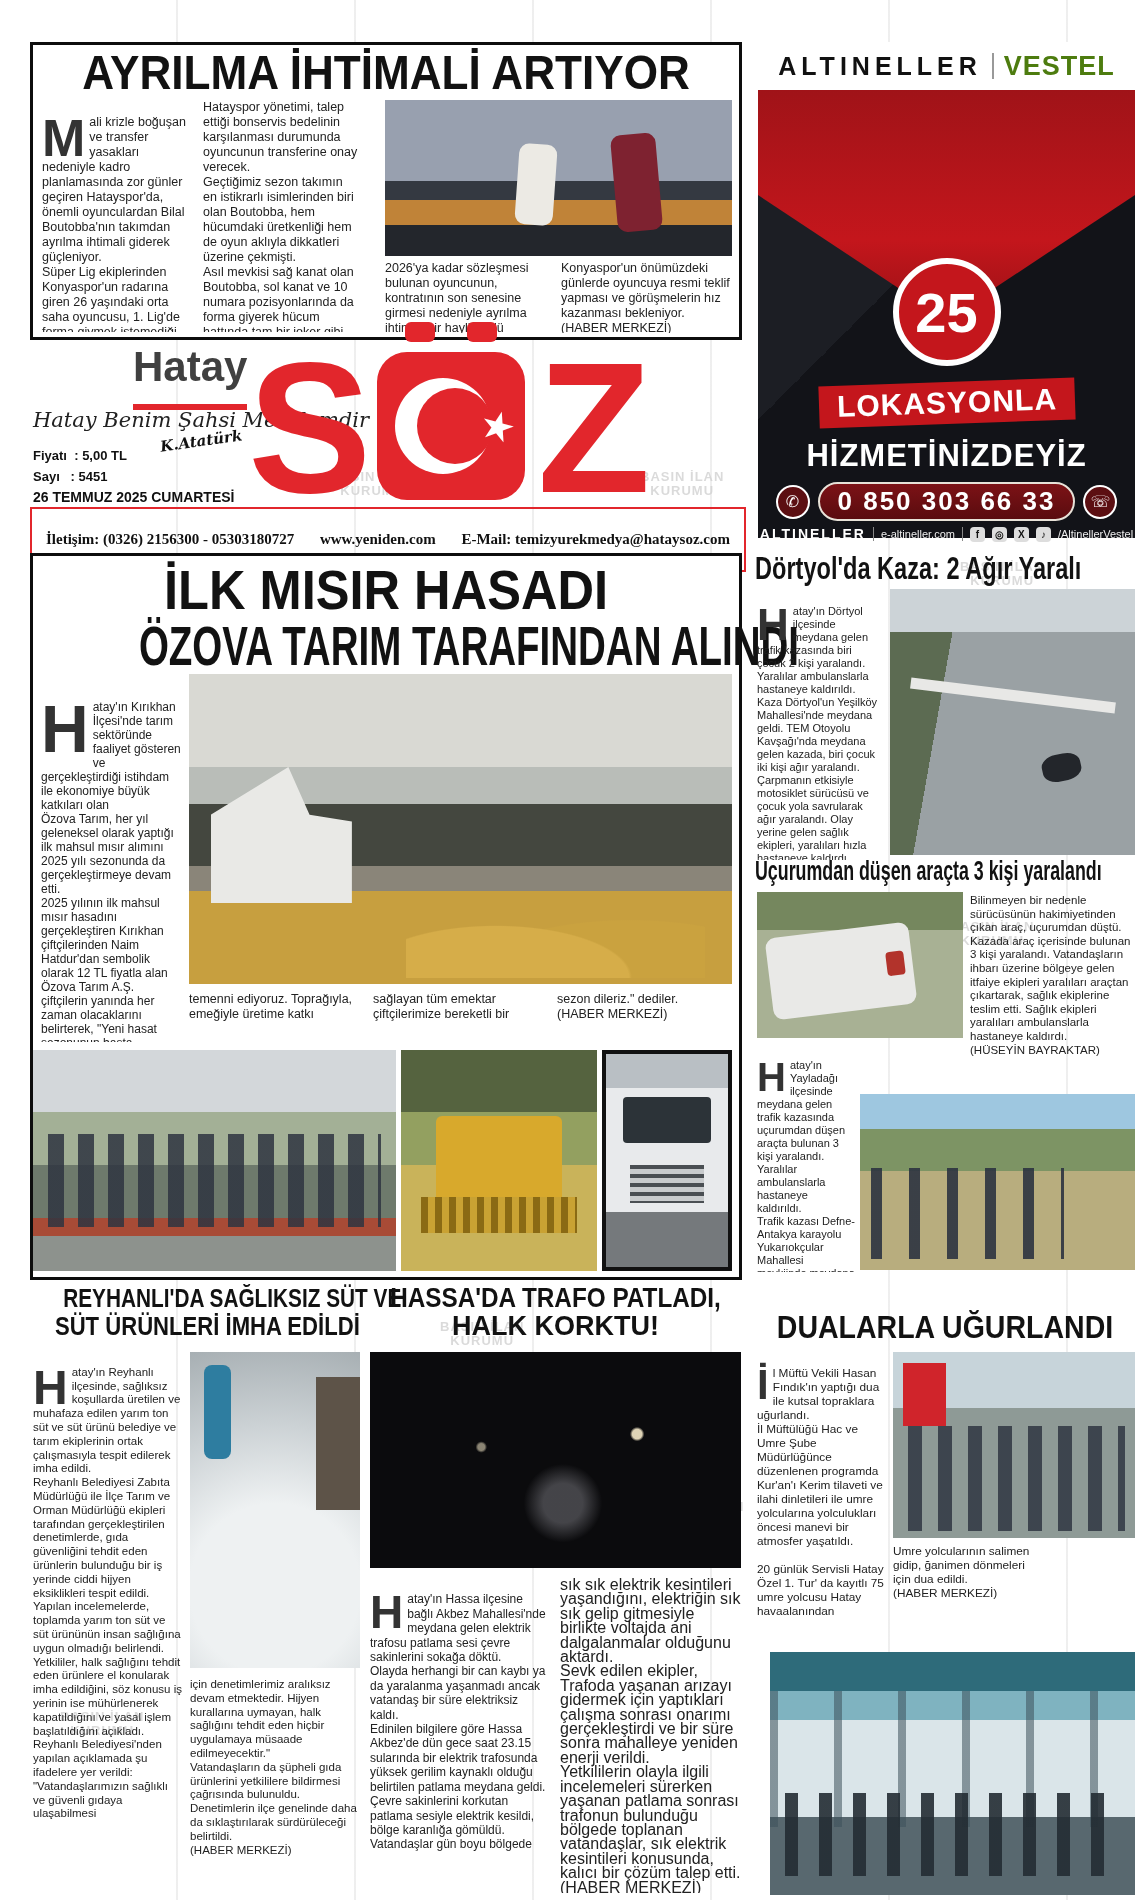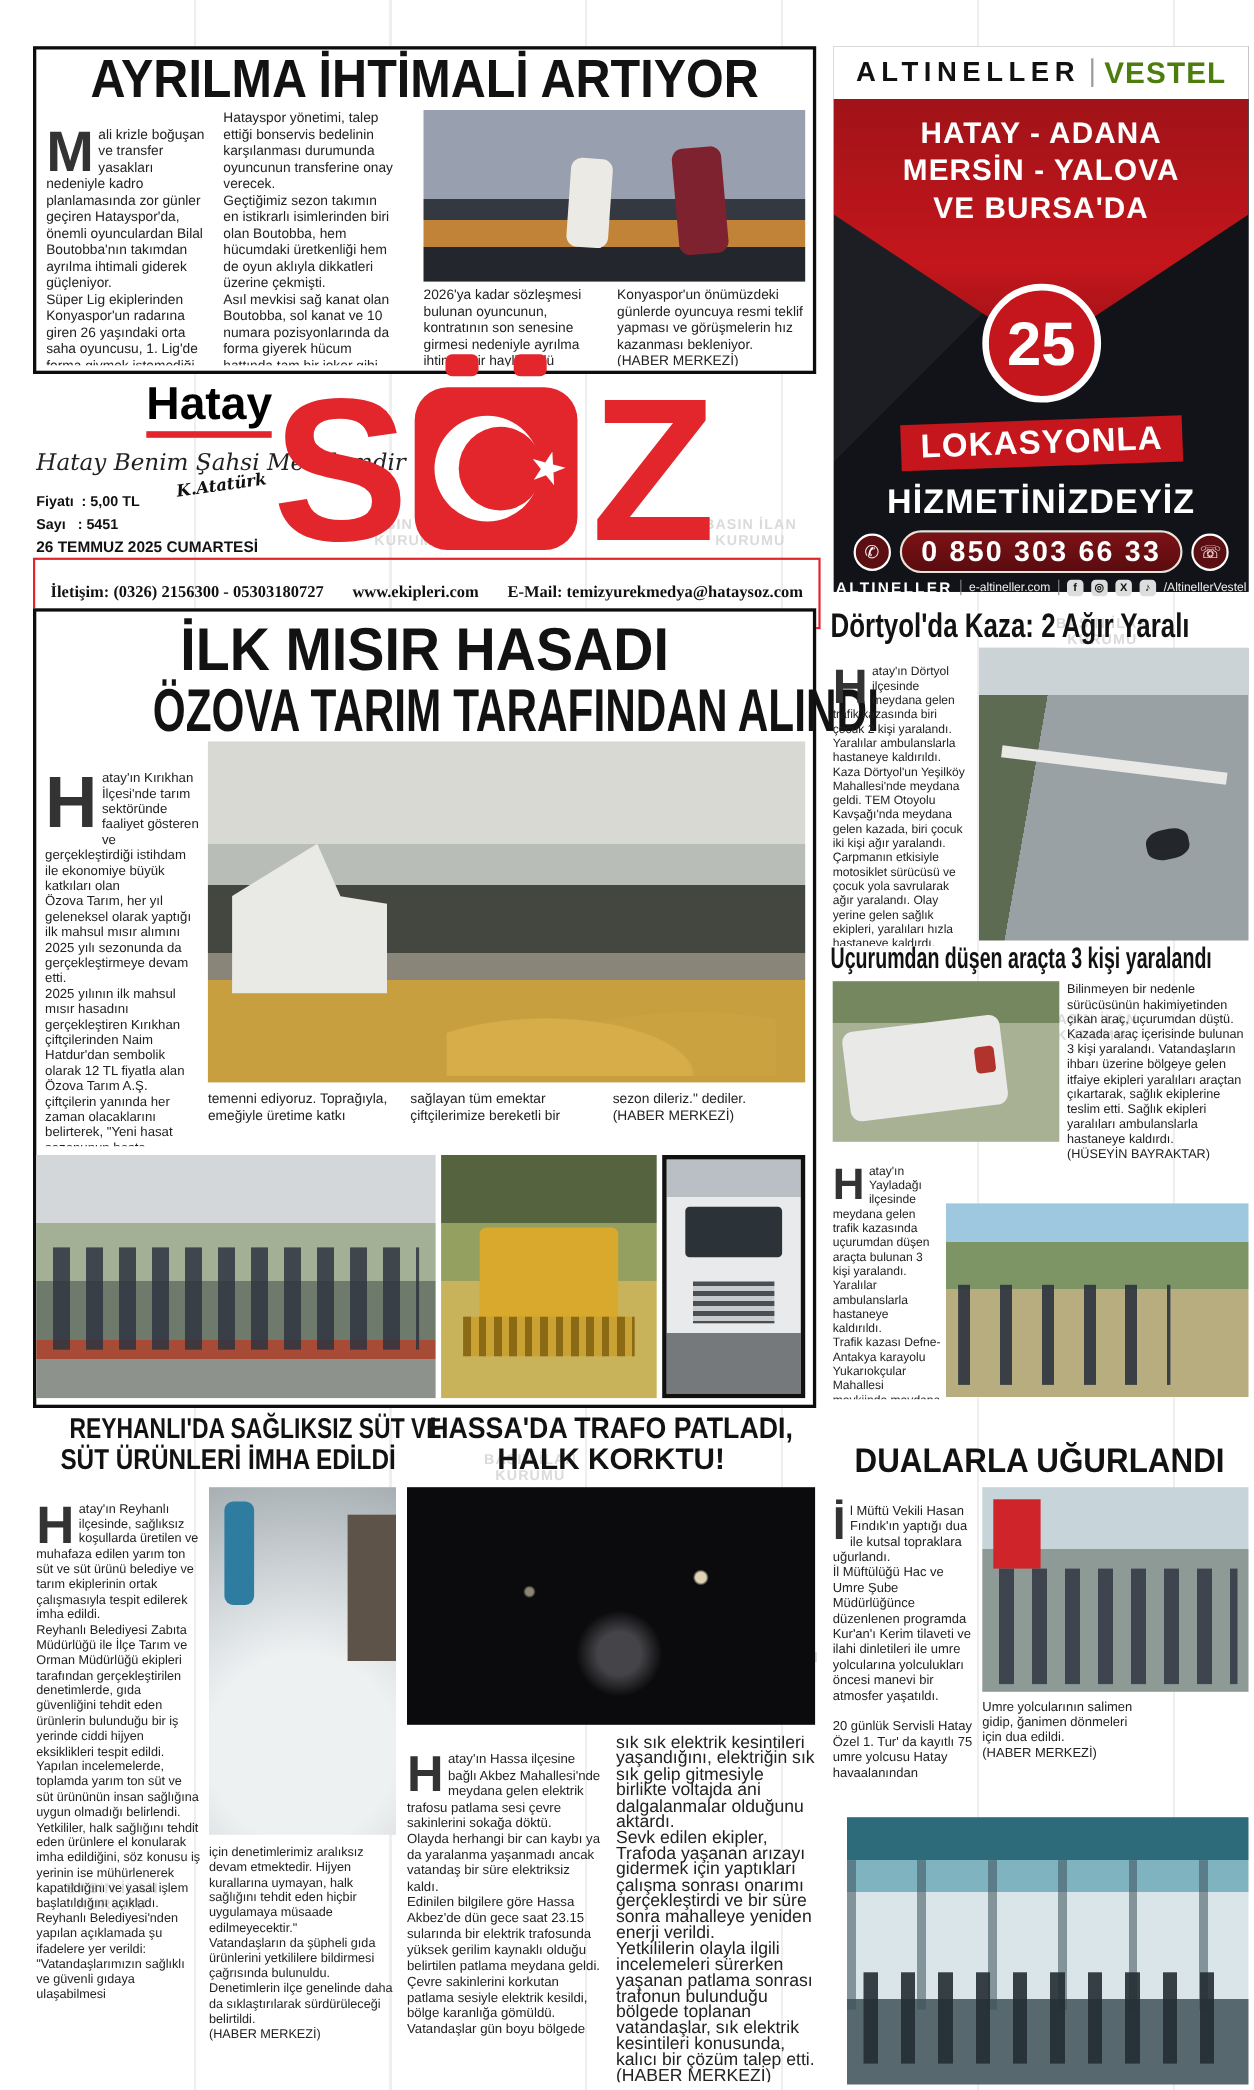--- a/index.html
+++ b/index.html
@@ -46,22 +46,22 @@
      align-items:center;justify-content:center;font-size:16px;background:#5c0f12;}
   .ad-pill{background:linear-gradient(#7c1216,#5a0c0f);border:2px solid #e8e2d8;border-radius:22px;
      color:#fff;font-weight:bold;font-size:26px;padding:2px 18px;letter-spacing:2px;}
   .ad-foot{position:absolute;left:0;top:436px;width:100%;display:flex;align-items:center;
      justify-content:center;gap:7px;color:#eee;font-size:11px;}
   .ad-foot .fb{font-weight:bold;letter-spacing:2px;font-size:14px;color:#fff;}
   .ad-foot .vsep{width:1px;height:14px;background:#888;}
   .s-ico{width:15px;height:15px;border-radius:4px;background:#ddd;color:#111;font-size:10px;
      display:inline-flex;align-items:center;justify-content:center;font-weight:bold;}
   
-  .hatay-red{color:#000000;font-weight:800;font-size:42px;letter-spacing:0;
-     border-bottom:6px solid #e2262c;padding-bottom:4px;line-height:1;}
+  .hatay-red{color:#404040;font-weight:800;font-size:42px;letter-spacing:0;
+     border-bottom:6px solid #e2262c;padding-bottom:16px;line-height:1;}
   .slogan{font-family:"DejaVu Serif",serif;font-style:italic;font-size:21px;color:#222;}
   .sig{font-family:"DejaVu Serif",serif;font-style:italic;font-weight:bold;font-size:15px;
      transform:rotate(-8deg);color:#111;}
   .soz{display:flex;align-items:flex-end;gap:4px;}
   .soz .ltr{font-size:185px;line-height:.78;font-weight:900;color:#e2262c;letter-spacing:-6px;}
   .soz-o{position:relative;width:148px;height:148px;background:#e2262c;border-radius:30px;margin:0 8px;}
   .soz-o .dot{position:absolute;top:-30px;width:30px;height:20px;background:#e2262c;border-radius:6px;}
   .soz-o .d1{left:28px;} .soz-o .d2{right:28px;}
   .cres1{position:absolute;left:18px;top:26px;width:96px;height:96px;border-radius:50%;background:#fff;}
   .cres2{position:absolute;left:40px;top:36px;width:76px;height:76px;border-radius:50%;background:#e2262c;}
@@ -156,25 +156,20 @@
   </div>
 
   <div class="abs ad" style="left:758px;top:42px;width:377px;height:496px;">
     <div class="ad-head">
       <span class="b1">ALTINELLER</span>
       <span class="sep"></span>
       <span class="b2">VESTEL</span>
     </div>
     <div class="ad-body">
       <div class="ad-wedge"></div>
-      <div class="ad-loc">
-        <div>HATAY - ADANA</div>
-          <div>MERSİN - YALOVA</div>
-          <div>VE BURSA'DA</div>
-      </div>
       <div class="ad-circle">25</div>
       <div class="ad-band">LOKASYONLA</div>
       <div class="ad-serv">HİZMETİNİZDEYİZ</div>
       <div class="ad-phone-row">
         <span class="ad-ico">✆</span>
         <span class="ad-pill">0 850 303 66 33</span>
         <span class="ad-ico">☏</span>
       </div>
       <div class="ad-foot">
         <span class="fb">ALTINELLER</span>
@@ -206,21 +201,21 @@
   </div>
   <div class="abs info-line" style="left:33px;top:448px;">
     <span>Fiyatı</span>&nbsp;&nbsp;<span>: 5,00 TL</span>
   </div>
   <div class="abs info-line" style="left:33px;top:469px;">
     <span>Sayı</span>&nbsp;&nbsp;&nbsp;<span>: 5451</span>
   </div>
   <div class="abs info-line" style="left:33px;top:489px;font-size:14px;">26 TEMMUZ 2025 CUMARTESİ</div>
   <div class="abs contact" style="left:30px;top:507px;width:684px;height:27px;">
     <span>İletişim: (0326) 2156300 - 05303180727</span>
-    <span>www.ekipleri.com</span>
+    <span>www.yeniden.com</span>
     <span>E-Mail: temizyurekmedya@hataysoz.com</span>
   </div>
 
   <div class="abs box" style="left:30px;top:553px;width:706px;height:721px;">
     <div class="hl cx" style="position:absolute;left:0;top:6px;width:100%;text-align:center;font-size:55px;transform:scaleX(.92);">İLK MISIR HASADI</div>
     <div class="hl cx" style="position:absolute;left:0;top:62px;width:100%;text-align:center;font-size:55px;transform:scaleX(.7);">ÖZOVA TARIM TARAFINDAN ALINDI</div>
     <div class="photo ph-corn" style="left:156px;top:118px;width:543px;height:310px;">
       <div class="pc-truck"></div>
       <div class="pc-pile"></div>
     </div>

